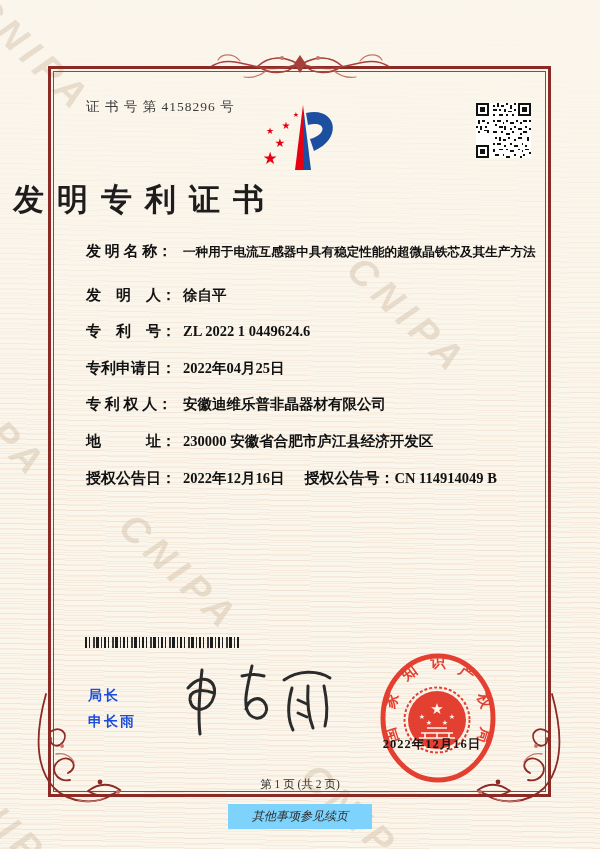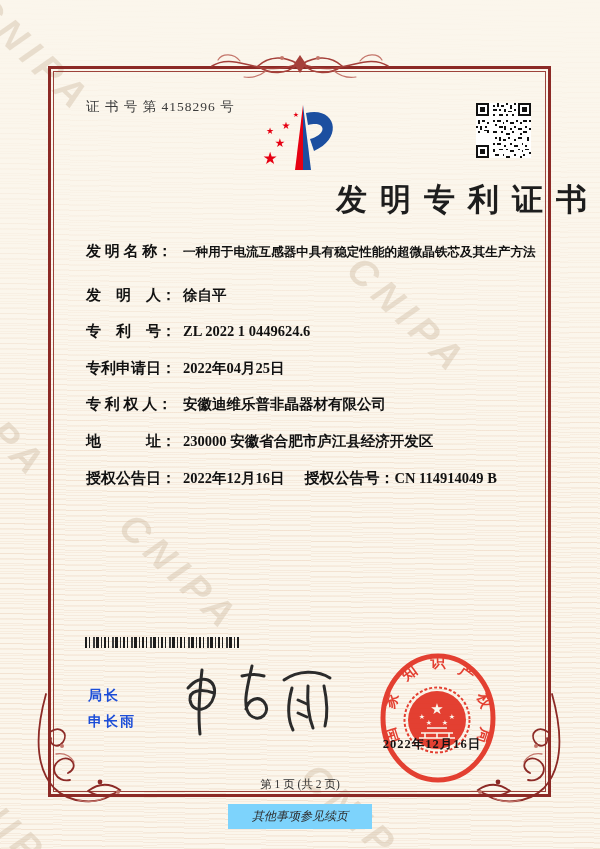--- a/index.html
+++ b/index.html
@@ -30,21 +30,21 @@
   
   .frame{
     position:absolute; left:48px; top:66px; width:497px; height:725px;
     border:3px solid #8c2a26;
   }
   .frame-inner{ position:absolute; inset:2px; border:1px solid #9d423a; }
   .svg-abs{ position:absolute; }
   
   .cert-no{ position:absolute; left:86px; top:98px; font-size:13.5px; letter-spacing:1px; color:#3b3b3b; }
   .title{
-    position:absolute; left:0; top:179px; width:600px; text-align:right;
+    position:absolute; left:0; top:179px; width:600px; text-align:left;
     font-size:31px; font-weight:bold; color:#1d1d1d;
     letter-spacing:.42em; text-indent:.42em;
   }
   
   .row{ position:absolute; left:86px; white-space:nowrap; font-size:15px; font-weight:bold; color:#111; }
   .row .lbl{ display:inline-block; min-width:97px; }
   .row .val{ font-size:14.5px; }
   .row.r1 .val{ font-size:12.6px; }
   .row .lbl2{ display:inline-block; margin-left:20px; }
   .r1{top:242px;} .r2{top:286px;} .r3{top:322px;} .r4{top:359px;} .r5{top:395px;} .r6{top:432px;} .r7{top:469px;}

